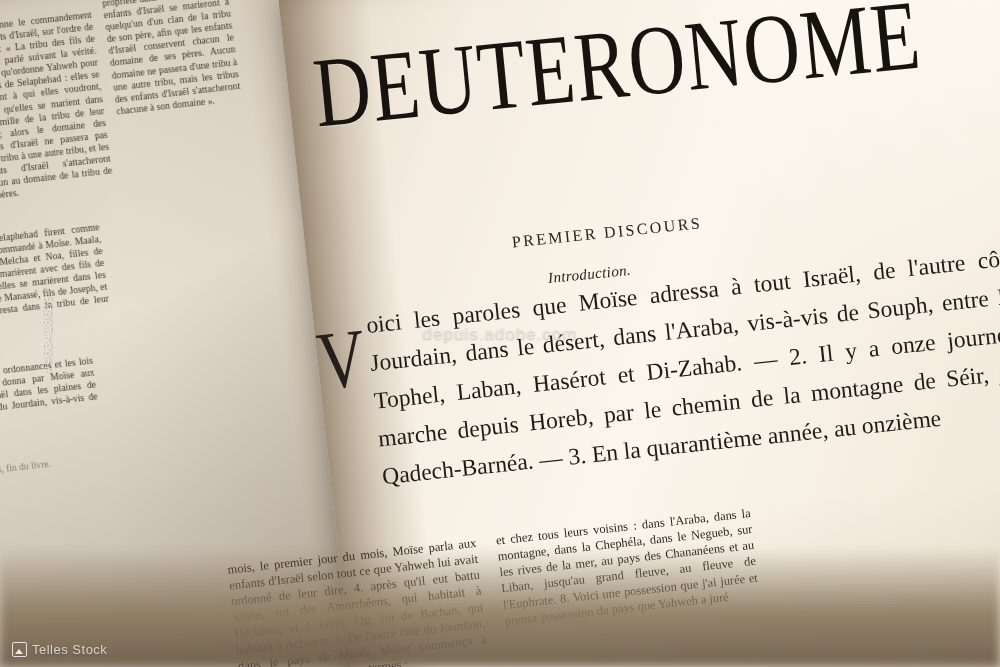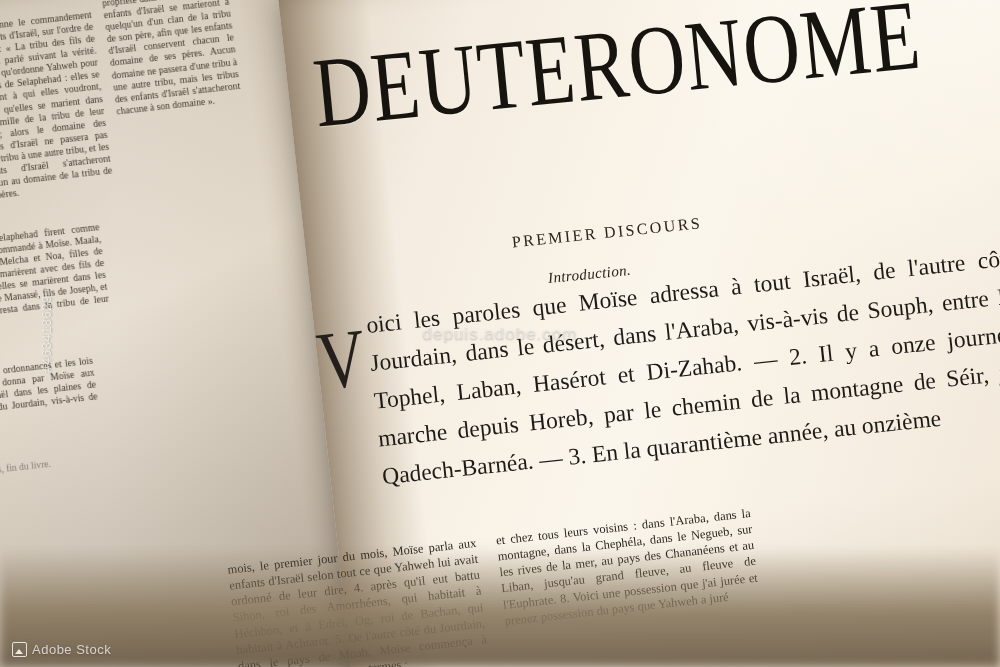--- a/index.html
+++ b/index.html
@@ -311,16 +311,16 @@
     </div>
 
   </div>
 
   <div class="desk-bottom"></div>
 
   <div class="wm wm-center">depuis.adobe.com</div>
   <div class="wm wm-left">#463418629</div>
   <div class="wm wm-bottom">
     <span class="wm-logo"></span>
-    <span>Adobe Stock</span>
+    <span>Telles Stock</span>
   </div>
 
 </div>
 
 </body></html>

